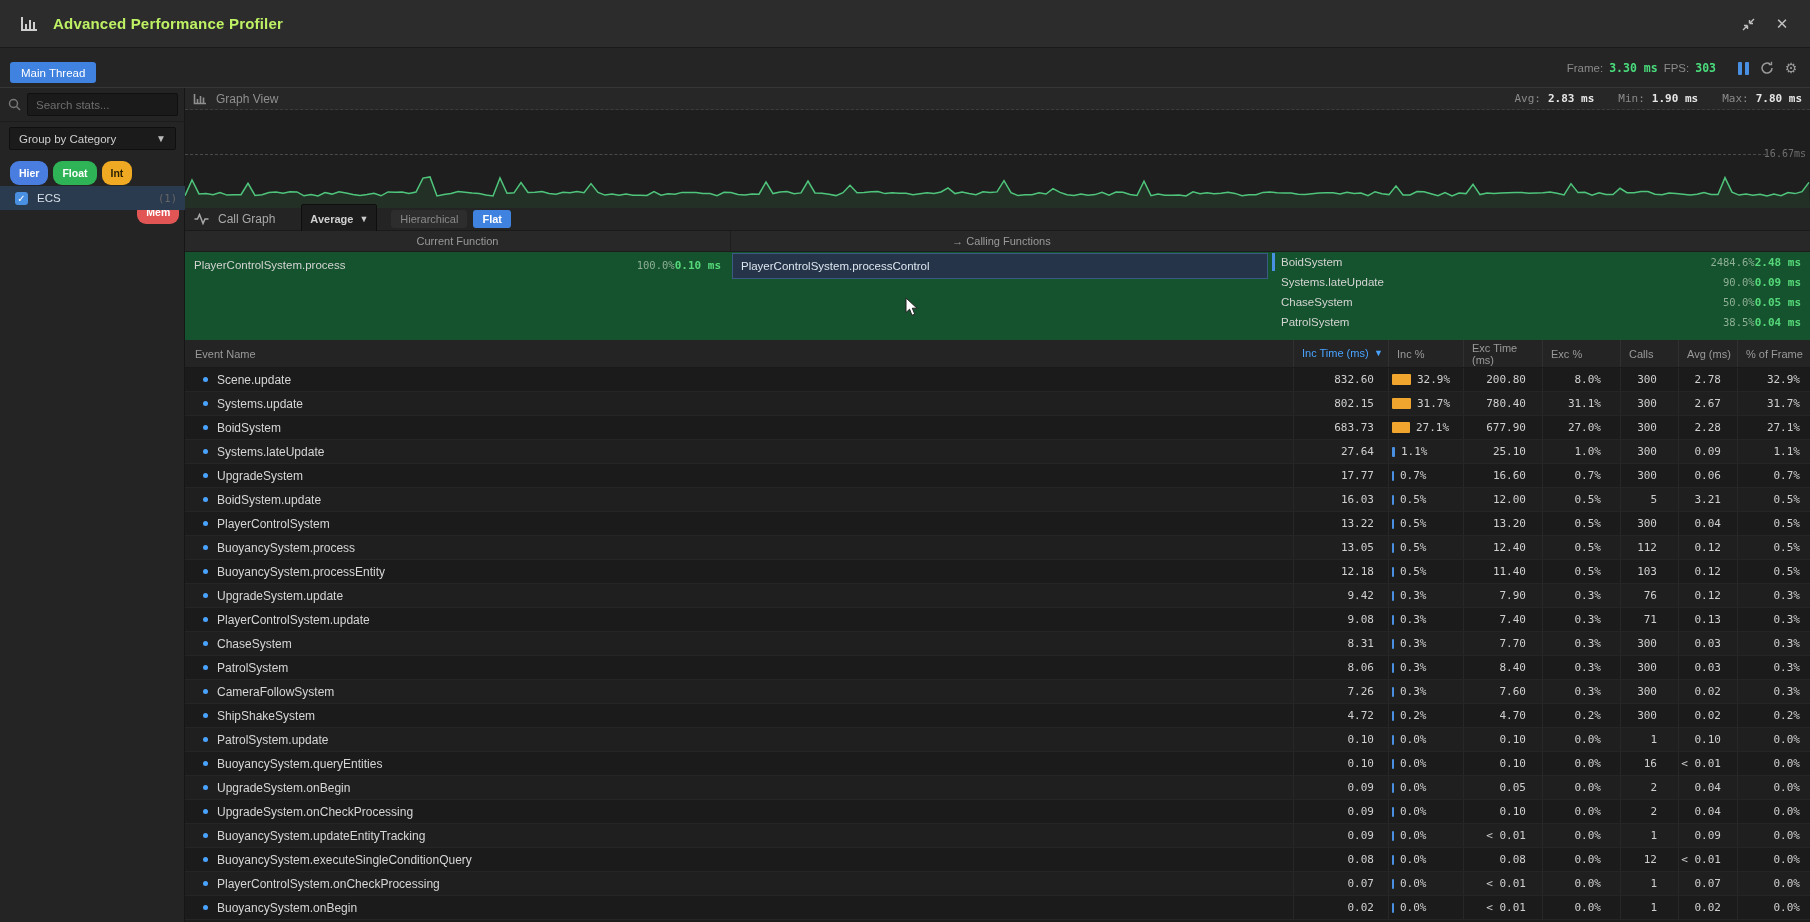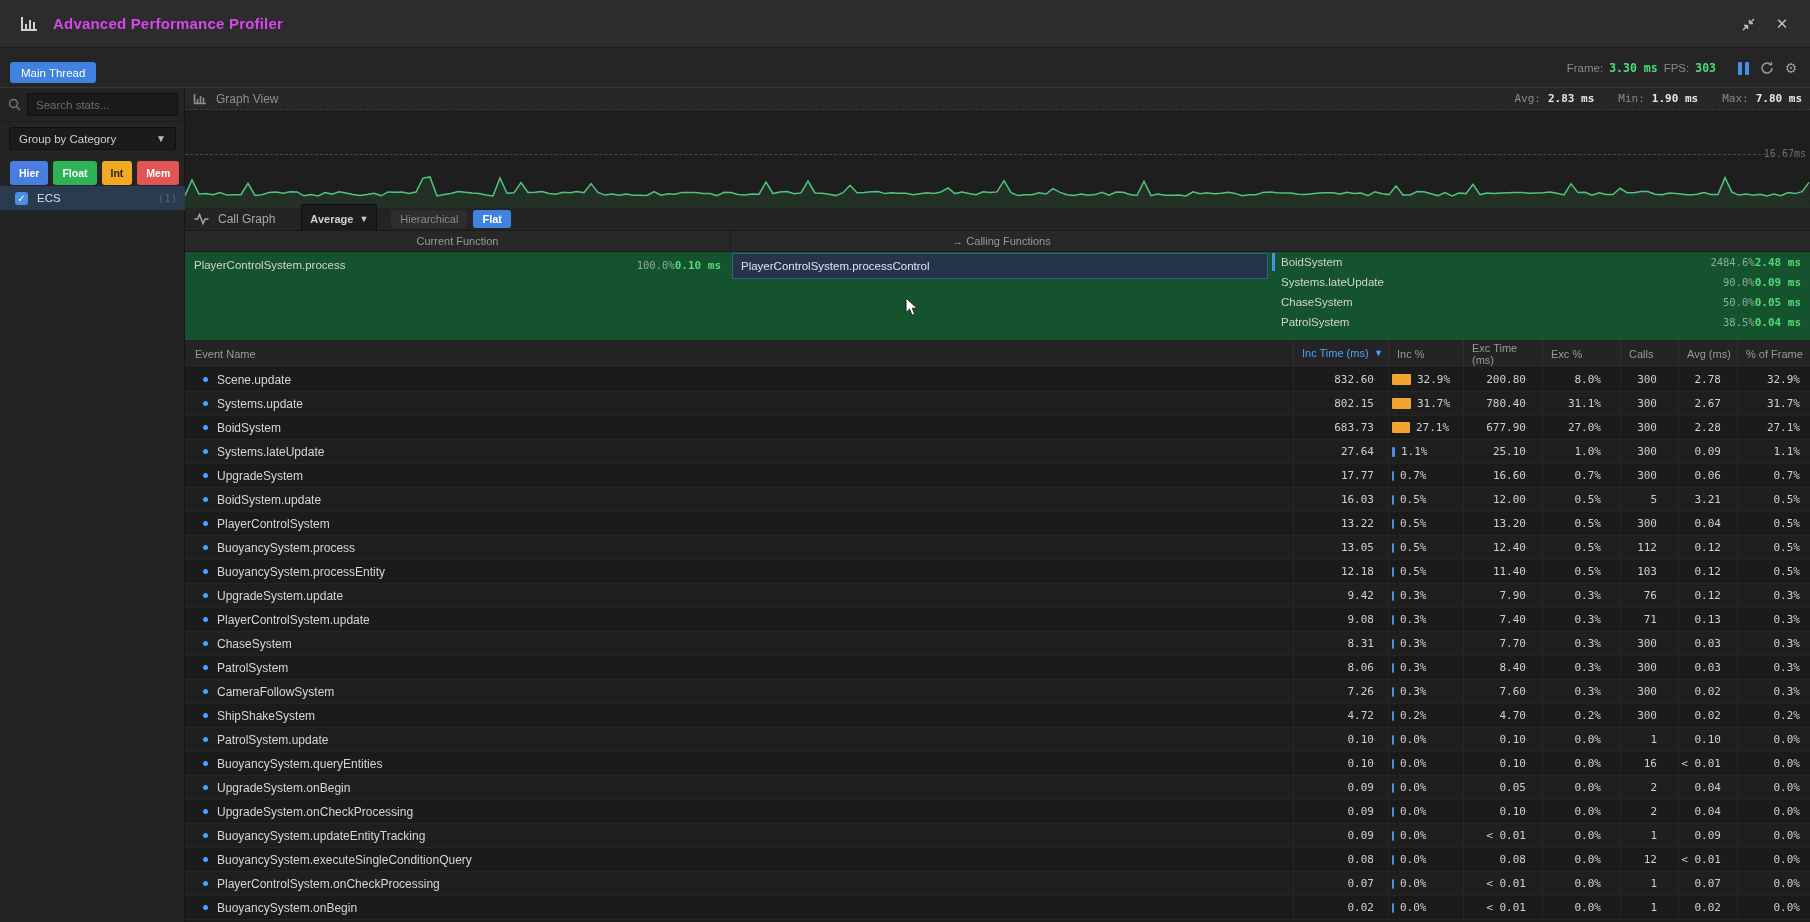--- a/index.html
+++ b/index.html
@@ -4,21 +4,21 @@
 <style>
   * { margin:0; padding:0; box-sizing:border-box; }
   html,body { width:1810px; height:922px; background:#1c1c1c; overflow:hidden;
     font-family:"Liberation Sans", sans-serif; }
   .mono { font-family:"DejaVu Sans Mono", monospace; }
 
   
   .titlebar { position:absolute; left:0; top:0; width:1810px; height:48px;
     background:#2c2c2c; border-bottom:1px solid #1a1a1a; display:flex; align-items:center; }
   .titlebar .app-icon { margin-left:20px; display:flex; }
-  .titlebar h1 { margin-left:14px; font-size:15px; font-weight:bold; color:#d946ef; letter-spacing:.2px; }
+  .titlebar h1 { margin-left:14px; font-size:15px; font-weight:bold; color:#bef264; letter-spacing:.2px; }
   .win-btn { position:absolute; top:14px; width:20px; height:20px; display:flex;
     align-items:center; justify-content:center; color:#c0c0c0; cursor:pointer; }
   .win-min { right:52px; } .win-close { right:18px; font-size:15px; }
 
   
   .toolbar { position:absolute; left:0; top:48px; width:1810px; height:40px;
     background:#252525; border-bottom:1px solid #363636; }
   .thread-tab { position:absolute; left:10px; top:14px; height:21px; padding:0 11px;
     background:#3f82e0; color:#fff; font-size:11.5px; border-radius:3px;
     display:flex; align-items:center; }
@@ -39,21 +39,21 @@
   .search-icon { position:absolute; left:8px; top:9px; color:#777; }
   .search-input { position:absolute; left:27px; top:5px; width:151px; height:23px;
     background:#1a1a1a; border:1px solid #101010; border-radius:2px; color:#bbb;
     font-size:11.5px; padding:0 8px; outline:none; }
   .search-input::placeholder { color:#6e6e6e; }
   .group-select { position:absolute; left:9px; top:39px; width:167px; height:23px;
     background:#1b1b1b; border:1px solid #0f0f0f; border-radius:2px; color:#cfcfcf;
     font-size:11.5px; display:flex; align-items:center; padding:0 9px; cursor:pointer; }
   .group-select .chev { margin-left:auto; color:#bbb; font-size:10px; }
   .chip-row { position:absolute; left:10px; top:73px; display:flex; gap:5px; }
-  .chip { height:19px; padding:12px 9px; border-radius:3px; font-size:10.5px; font-weight:bold;
+  .chip { height:19px; padding:12px 9px; border-radius:9px; font-size:10.5px; font-weight:bold;
     display:flex; align-items:center; cursor:pointer; }
   .cat-list { position:absolute; left:0; top:98px; width:185px; }
   .cat-row { height:24px; display:flex; align-items:center; padding:0 8px; cursor:pointer; font-size:11.5px; }
   .cat-row.sel { background:#2b3b4f; }
   .checkbox { width:13px; height:13px; border-radius:3px; background:#4a90e2; color:#fff;
     font-size:10px; display:flex; align-items:center; justify-content:center; margin:0 9px 0 7px; }
   .cat-label { color:#d8e0e8; }
   .cat-count { margin-left:auto; color:#666; font-size:10.5px; }
 
   
@@ -198,21 +198,21 @@
     <input class="search-input" placeholder="Search stats..." style="">
   </div>
   <div class="group-select">
     <span>Group by Category</span>
     <span class="chev">▼</span>
   </div>
   <div class="chip-row" id="chip-row">
       <span class="chip" style="background: rgb(74, 125, 224); color: rgb(255, 255, 255);">Hier</span>
       <span class="chip" style="background: rgb(46, 179, 86); color: rgb(255, 255, 255);">Float</span>
       <span class="chip" style="background: rgb(239, 169, 34); color: rgb(43, 33, 2);">Int</span>
-      <span class="chip" style="background: rgb(226, 85, 85); color: rgb(255, 255, 255);">Mem</span>
+      <span class="chip" style="background: rgb(226, 85, 85); color: rgb(255, 255, 255); margin-top: 39px;">Mem</span>
     </div>
   <div class="cat-list" id="cat-list">
       <div class="cat-row sel">
         <span class="checkbox">✓</span>
         <span class="cat-label">ECS</span>
         <span class="cat-count mono">(1)</span>
       </div>
     </div>
 </div>
 

